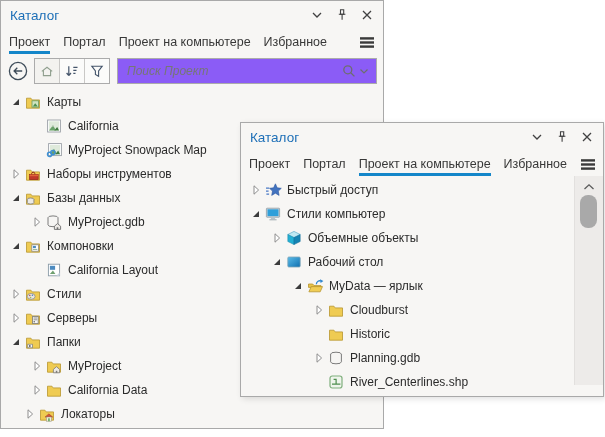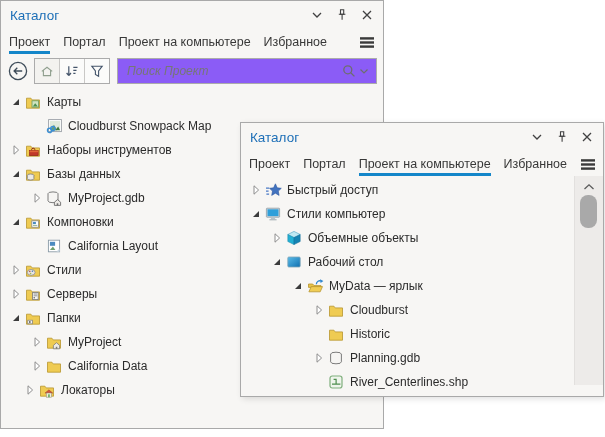--- a/index.html
+++ b/index.html
@@ -137,31 +137,44 @@
               <rect x="7" y="6.8" width="6.6" height="6.4" fill="#cfe4c0" stroke="#6b9a5e" stroke-width=".8"></rect>
               <polygon points="7.8,12.4 10.2,9.2 12.8,12.4" fill="#4e8f4e"></polygon>
             </svg>
           </span>
           <span class="tlabel">Карты</span>
         </div>
         <div class="row" style="padding-left: 27px;">
           <span class="exp"></span>
           <span class="ticon">
             <svg width="16" height="16" viewBox="0 0 16 16" xmlns="http://www.w3.org/2000/svg">
+              <rect x="1.6" y="2" width="12.8" height="12" fill="#fff" stroke="#9aa0a6" stroke-width=".9"></rect>
+              <rect x="2.9" y="3.3" width="10.2" height="9.4" fill="#dfeadb"></rect>
+              <polygon points="3,12.6 7,7.2 10,12.6" fill="#6aa26a"></polygon>
+              <polygon points="8.2,12.6 11.2,9 13.1,12.6" fill="#3e7a3f"></polygon>
+              <polygon points="5.8,8.8 7,7.2 8.2,8.8" fill="#b9c6b9"></polygon>
+            </svg>
+          </span>
+          <span class="tlabel">California</span>
+        </div>
+        <div class="row" style="padding-left: 27px;">
+          <span class="exp"></span>
+          <span class="ticon">
+            <svg width="16" height="16" viewBox="0 0 16 16" xmlns="http://www.w3.org/2000/svg">
               <rect x="2.6" y="1.6" width="12.8" height="12" fill="#fff" stroke="#9aa0a6" stroke-width=".9"></rect>
               <rect x="3.9" y="2.9" width="10.2" height="9.4" fill="#dfeadb"></rect>
               <polygon points="4,12.2 8,6.8 11,12.2" fill="#6aa26a"></polygon>
               <polygon points="9.2,12.2 12.2,8.6 14.1,12.2" fill="#3e7a3f"></polygon>
               <g fill="none" stroke="#3b8fd4" stroke-width="1.4">
                 <circle cx="3.6" cy="12.4" r="2.1"></circle>
                 <circle cx="6.9" cy="10.6" r="2.1"></circle>
               </g>
             </svg>
           </span>
-          <span class="tlabel">Cloudburst Snowpack Map</span>
+          <span class="tlabel">MyProject Snowpack Map</span>
         </div>
         <div class="row" style="padding-left: 6px;">
           <span class="exp">
             <svg width="12" height="12" viewBox="0 0 12 12" xmlns="http://www.w3.org/2000/svg">
               <polygon points="4,1.8 8.6,6 4,10.2" fill="#fff" stroke="#8e8e8e" stroke-width="1"></polygon>
             </svg>
           </span>
           <span class="ticon">
             <svg width="16" height="16" viewBox="0 0 16 16" xmlns="http://www.w3.org/2000/svg">
               <path d="M1.5 4.2h4.4l1.3 1.7h7.3v8.3H1.5z" fill="#efcb52" stroke="#b8952f" stroke-width=".8"></path>

